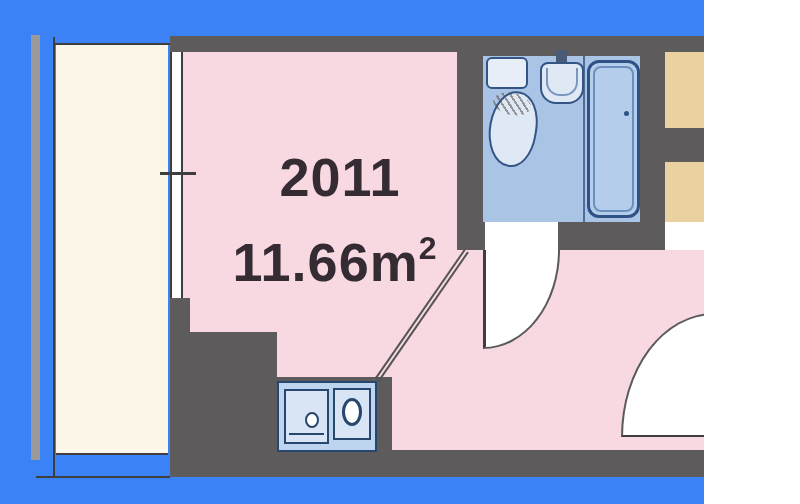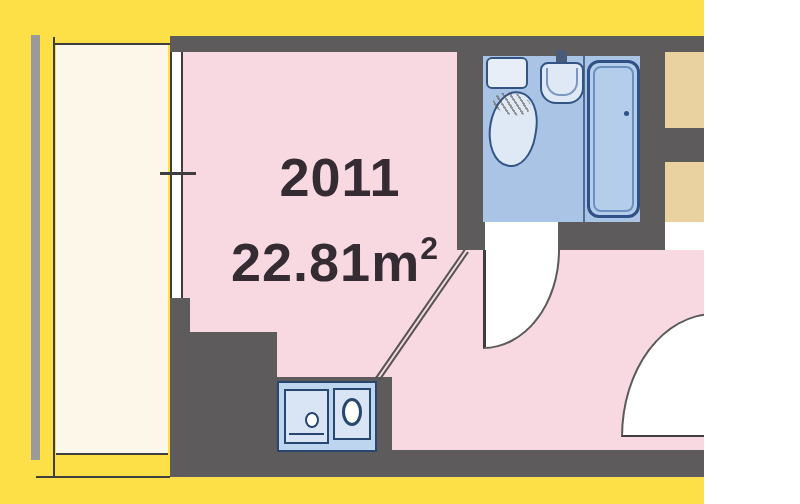--- a/index.html
+++ b/index.html
@@ -9,21 +9,21 @@
     --kitchen-blue:#bdd5ef;
     --fixture-fill:#d9e5f4;
     --closet-beige:#e9d29f;
     --balcony-cream:#fdf7e9;
     --line-dark:#3f3e3f;
     --fixture-outline:#335585;
     --text-color:#352b33;
   }
   html,body{margin:0;padding:0;background:#fff;}
   #plan{
-    position:relative;width:704px;height:504px;background:#fde047;overflow:hidden;
+    position:relative;width:704px;height:504px;background:#3b82f6;overflow:hidden;
     font-family:"Liberation Sans", sans-serif;
   }
   #plan *{position:absolute;box-sizing:border-box;}
   .wall{background:var(--wall);}
   .pink{background:var(--room-pink);}
   .blue{background:var(--bathroom-blue);}
   .beige{background:var(--closet-beige);}
   .cream{background:var(--balcony-cream);}
   .white{background:#ffffff;}
   .label{
@@ -108,16 +108,16 @@
       <div style="left:3px;top:42px;width:35px;height:0;border-top:2px solid #27476f;"></div>
       <div style="left:19px;top:21px;width:14px;height:16px;background:#fff;border:2px solid #27476f;border-radius:50%;"></div>
     </div>
     <div style="left:54px;top:5px;width:38px;height:52px;background:var(--fixture-fill);border:2px solid #27476f;">
       <div style="left:7px;top:8px;width:20px;height:28px;background:#fff;border:3px solid #27476f;border-radius:50%;"></div>
     </div>
   </div>
 
   <div class="label" style="left:200px;top:150px;width:280px;font-size:54px;"><span style="position:static;">2011</span></div>
   <div class="label" style="left:175px;top:232px;width:320px;font-size:54px;">
-    <span style="position:static;">22.81m</span><span style="position:static;font-size:32px;vertical-align:22px;">2</span>
+    <span style="position:static;">11.66m</span><span style="position:static;font-size:32px;vertical-align:22px;">2</span>
   </div>
 
 </div>
 
 </body></html>

